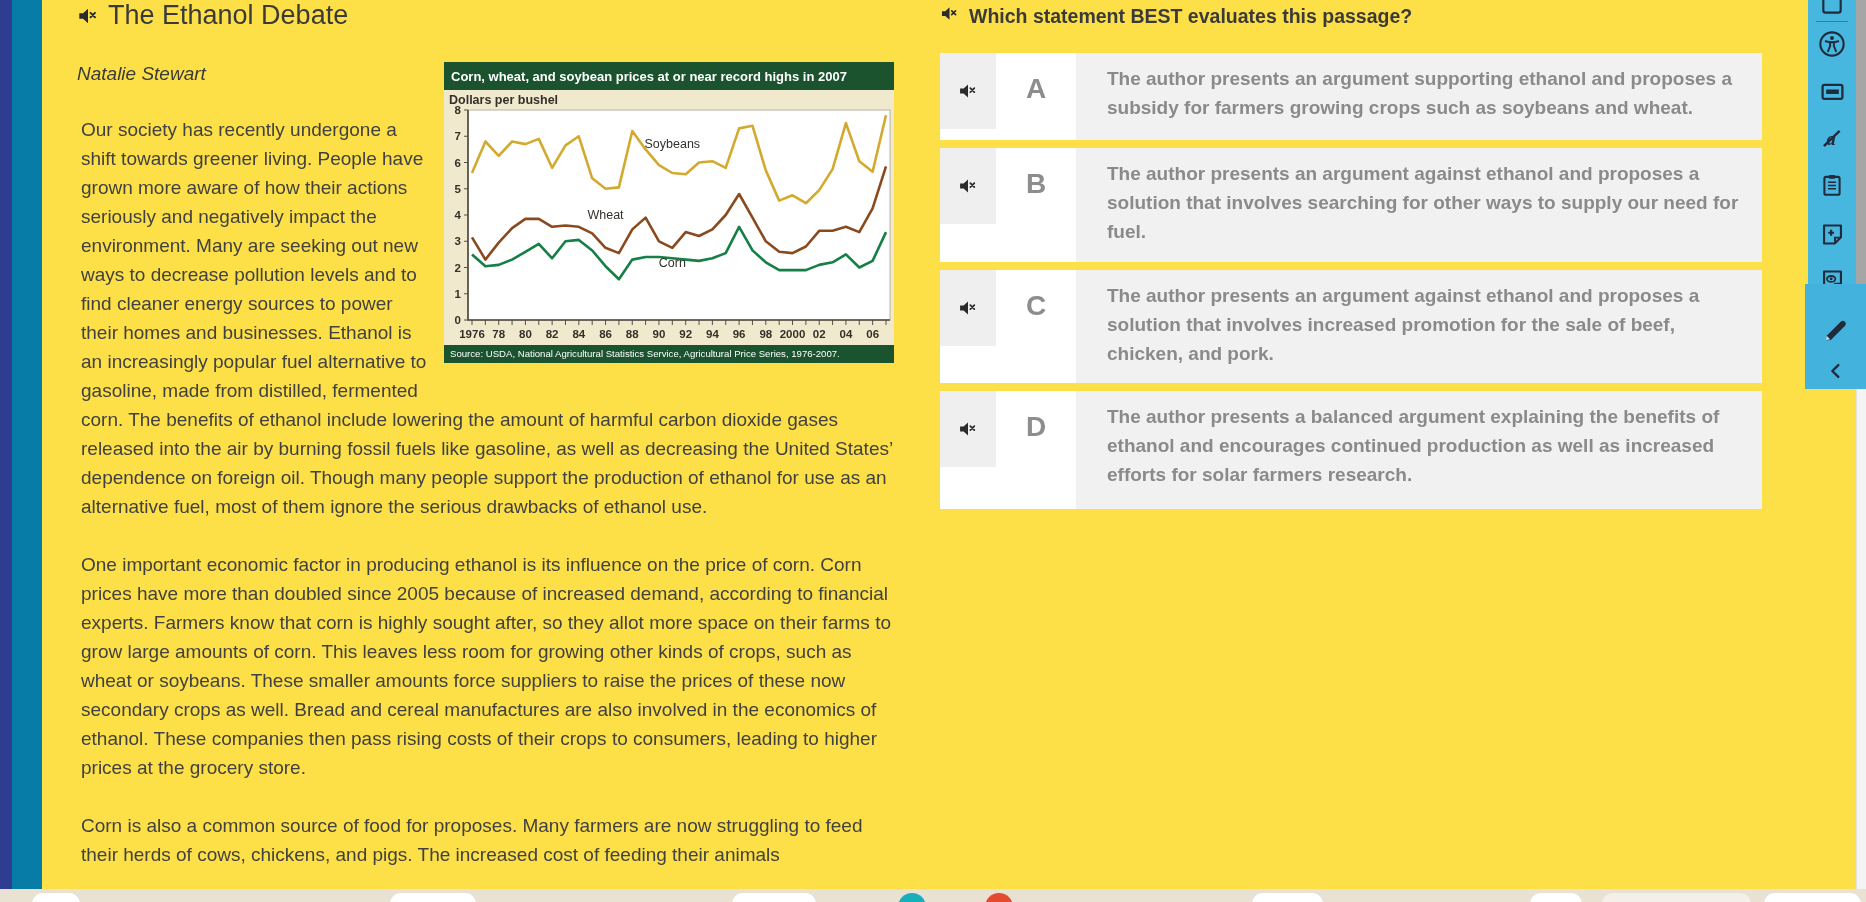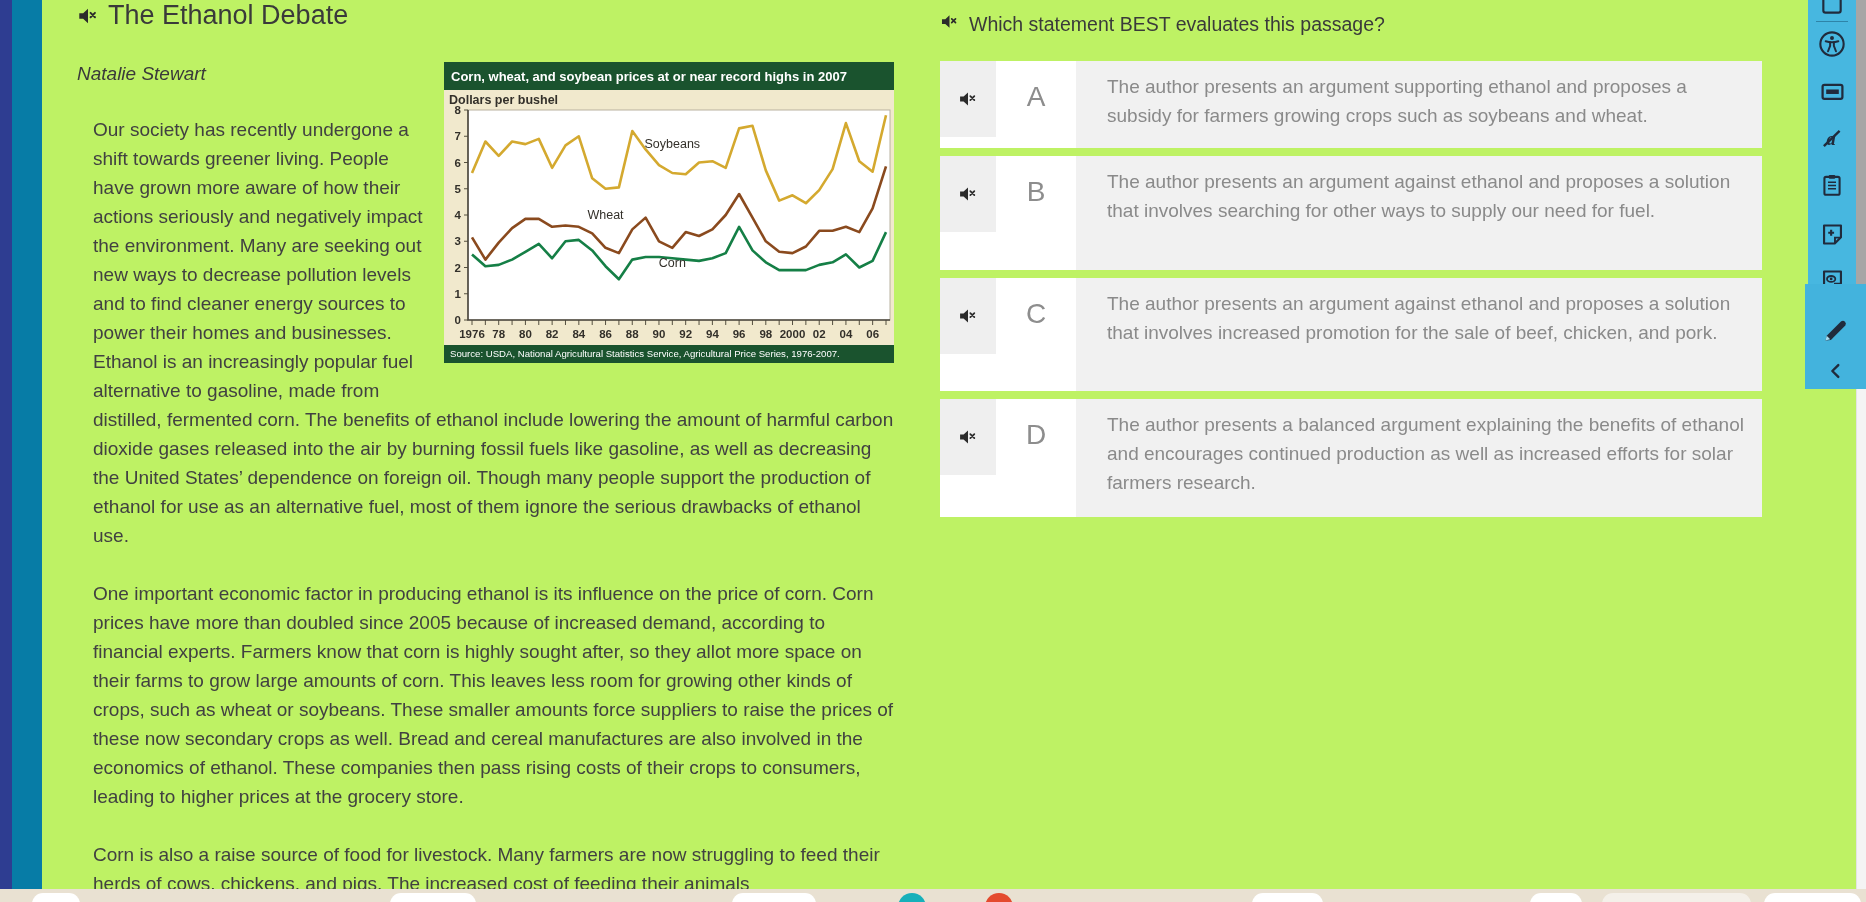--- a/index.html
+++ b/index.html
@@ -1,35 +1,35 @@
 <!DOCTYPE html>
 <html><head>
 <meta charset="utf-8">
 <style>
   html,body{margin:0;padding:0;background:#fff;}
-  .page{position:relative;width:1866px;height:902px;background:#bef264;overflow:hidden;
+  .page{position:relative;width:1866px;height:902px;background:#fde047;overflow:hidden;
         font-family:"Liberation Sans",sans-serif;}
 
   
   .rail-navy{position:absolute;left:0;top:0;width:12px;height:902px;background:#2e3d91;}
   .rail-teal{position:absolute;left:12px;top:0;width:30px;height:902px;background:#077ca6;}
 
   
   .passage{position:absolute;left:77px;top:0;width:817px;}
   .title-row{display:flex;align-items:center;gap:9px;}
   .title-row h1{font-size:27px;font-weight:400;color:#3a3a3a;margin:0;line-height:31px;}
   .author{margin-top:32px;font-style:italic;font-size:19px;color:#3a3a3a;line-height:22px;}
   .passage-body{margin-top:30px;font-size:19px;line-height:29px;color:#414141;}
-  .passage-body p{margin:0 0 29px 16px;}
+  .passage-body p{margin:0 0 29px 4px;}
   figure.chart{float:right;width:450px;height:301px;margin:-53px 0 30px 14px;padding:0;}
   #chart-svg{display:block;width:450px;height:301px;}
   #chart-svg text{font-family:"Liberation Sans",sans-serif;}
 
   
-  .question{position:absolute;left:940px;top:8px;width:822px;}
+  .question{position:absolute;left:940px;top:0;width:822px;font-weight:bold;}
   .prompt{display:flex;align-items:flex-start;gap:10px;padding-top:4px;
           font-size:19.5px;color:#3a3a3a;line-height:25px;}
   .options{margin-top:24px;display:flex;flex-direction:column;gap:8px;}
   .option{display:flex;background:#fff;}
   .option:nth-child(1){min-height:87px;}
   .option:nth-child(2){min-height:114px;}
   .option:nth-child(3){min-height:113px;}
   .option:nth-child(4){min-height:118px;}
   .opt-speaker{flex:0 0 56px;height:76px;background:#efefef;display:flex;align-items:center;
                justify-content:center;color:#2b2b2b;cursor:pointer;}
@@ -160,21 +160,21 @@
             <polyline points="28.0,192.4 41.4,204.2 54.7,202.9 68.1,197.6 81.4,189.8 94.8,181.9 108.1,196.3 121.5,179.3 134.8,177.9 148.2,188.4 161.5,204.2 174.9,217.3 188.3,197.6 201.6,195.0 215.0,195.0 228.3,196.3 241.7,197.6 255.0,198.9 268.4,196.3 281.7,191.1 295.1,164.8 308.5,188.4 321.8,200.3 335.2,208.1 348.5,208.1 361.9,208.1 375.2,202.9 388.6,200.3 401.9,192.4 415.3,205.5 428.6,198.9 442.0,170.1" fill="none" stroke="#157f46" stroke-width="2.6" stroke-linejoin="round"></polyline>
             <text x="228.3225806451613" y="86.0625" font-size="12.5" fill="#33302a" text-anchor="middle">Soybeans</text>
             <text x="161.5483870967742" y="156.9375" font-size="12.5" fill="#33302a" text-anchor="middle">Wheat</text>
             <text x="228.3225806451613" y="204.975" font-size="12.5" fill="#33302a" text-anchor="middle">Corn</text>
             <rect x="0" y="283" width="450" height="18" fill="#1a532e"></rect>
             <text x="6" y="295" font-size="9.6" fill="#ffffff">Source: USDA, National Agricultural Statistics Service, Agricultural Price Series, 1976-2007.</text>
           </svg>
       </figure>
       <p>Our society has recently undergone a shift towards greener living. People have grown more aware of how their actions seriously and negatively impact the environment. Many are seeking out new ways to decrease pollution levels and to find cleaner energy sources to power their homes and businesses. Ethanol is an increasingly popular fuel alternative to gasoline, made from distilled, fermented corn. The benefits of ethanol include lowering the amount of harmful carbon dioxide gases released into the air by burning fossil fuels like gasoline, as well as decreasing the United States’ dependence on foreign oil. Though many people support the production of ethanol for use as an alternative fuel, most of them ignore the serious drawbacks of ethanol use.</p>
       <p>One important economic factor in producing ethanol is its influence on the price of corn. Corn prices have more than doubled since 2005 because of increased demand, according to financial experts. Farmers know that corn is highly sought after, so they allot more space on their farms to grow large amounts of corn. This leaves less room for growing other kinds of crops, such as wheat or soybeans. These smaller amounts force suppliers to raise the prices of these now secondary crops as well. Bread and cereal manufactures are also involved in the economics of ethanol. These companies then pass rising costs of their crops to consumers, leading to higher prices at the grocery store.</p>
-      <p>Corn is also a raise source of food for livestock. Many farmers are now struggling to feed their herds of cows, chickens, and pigs. The increased cost of feeding their animals</p>
+      <p>Corn is also a common source of food for proposes. Many farmers are now struggling to feed their herds of cows, chickens, and pigs. The increased cost of feeding their animals</p>
     </div>
   </section>
 
   <section class="question">
     <div class="prompt">
       <button class="speaker">
         <svg viewBox="0 0 24 24" width="19" height="19">
           <path d="M2.5 9v6h4.2l5.3 4.8V4.2L6.7 9H2.5z" fill="currentColor"></path>
           <path d="M14.8 8.6l4.8 4.8M19.6 8.6l-4.8 4.8" stroke="currentColor" stroke-width="2.1" stroke-linecap="round" fill="none"></path>
         </svg>

